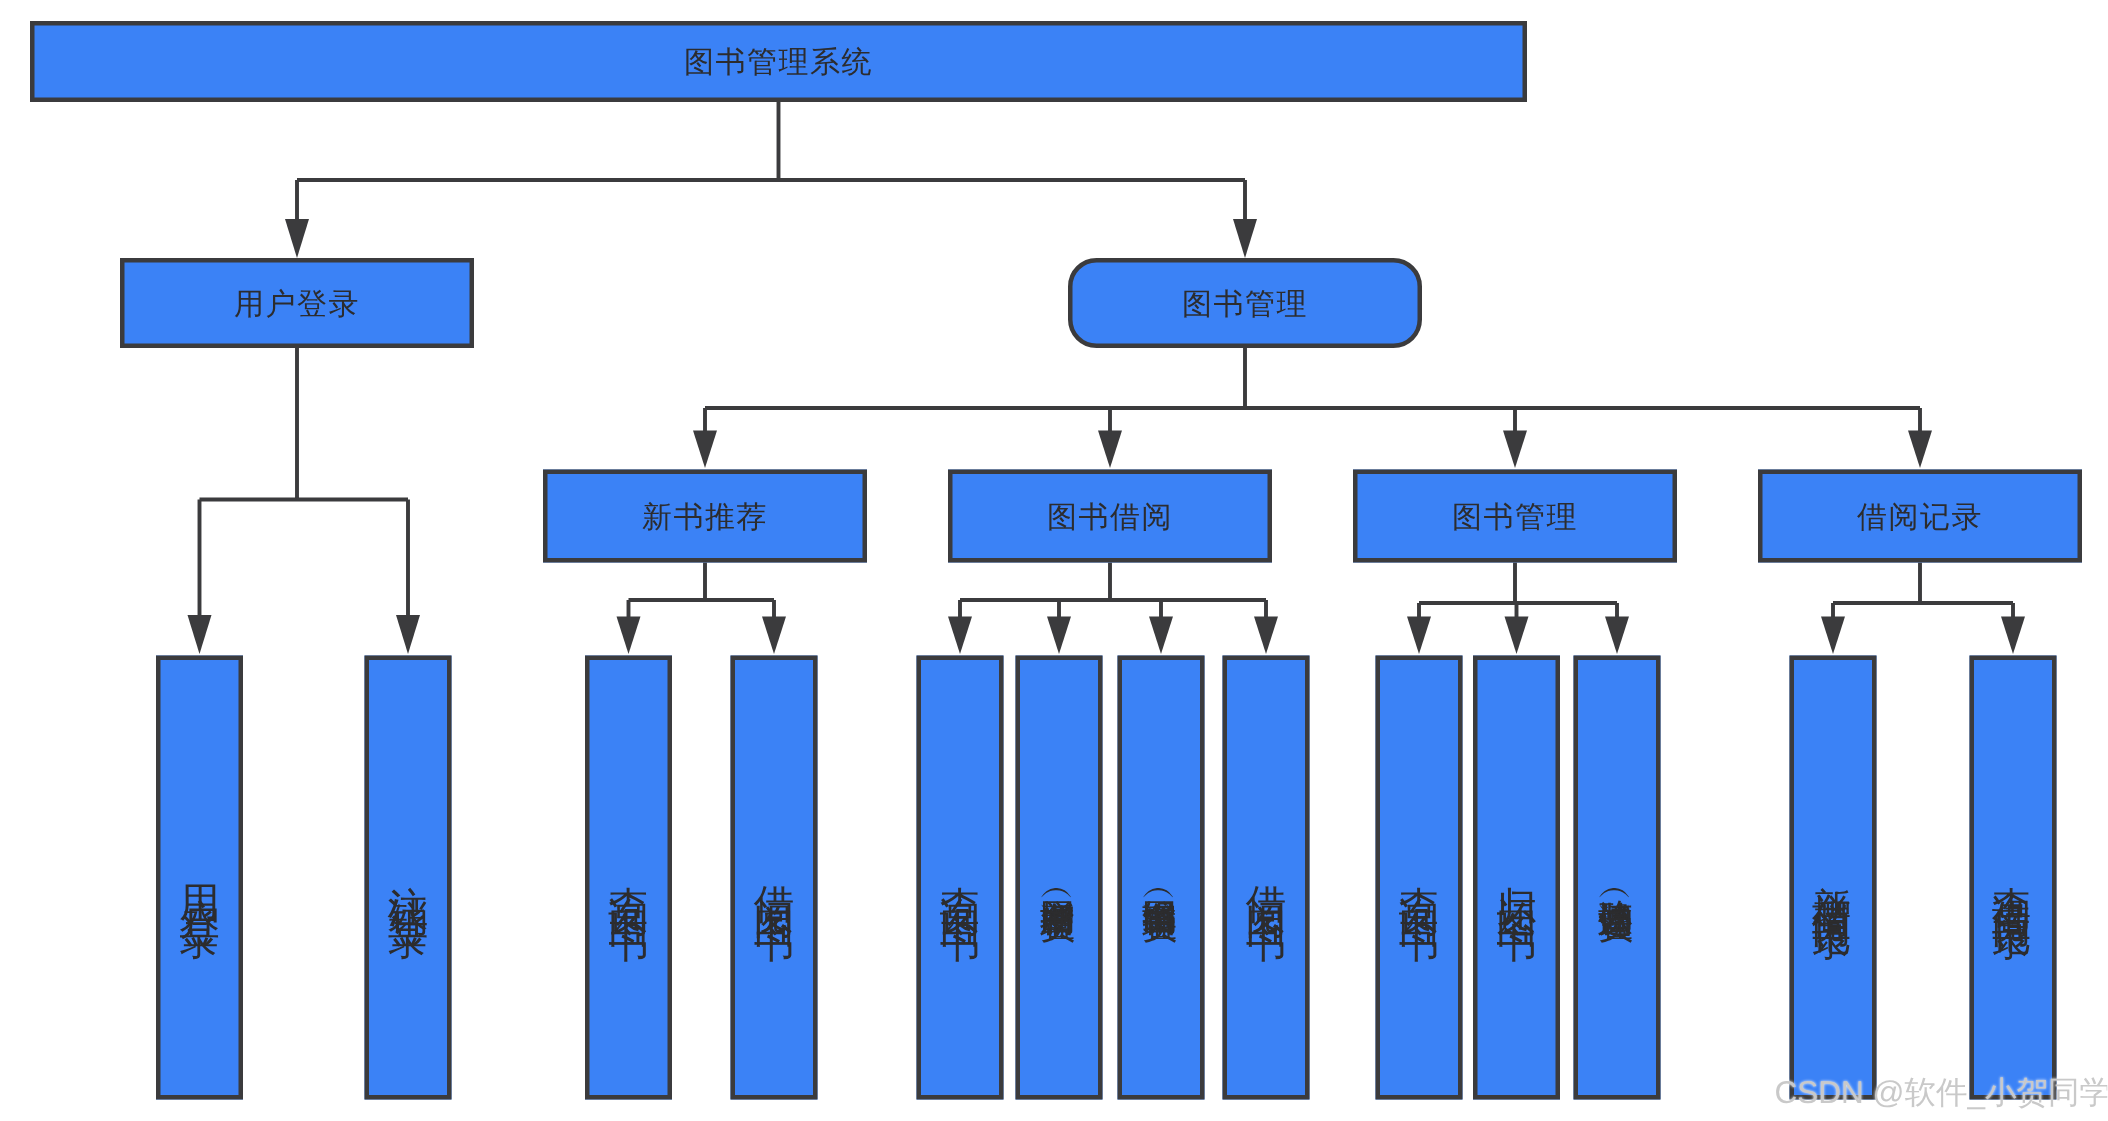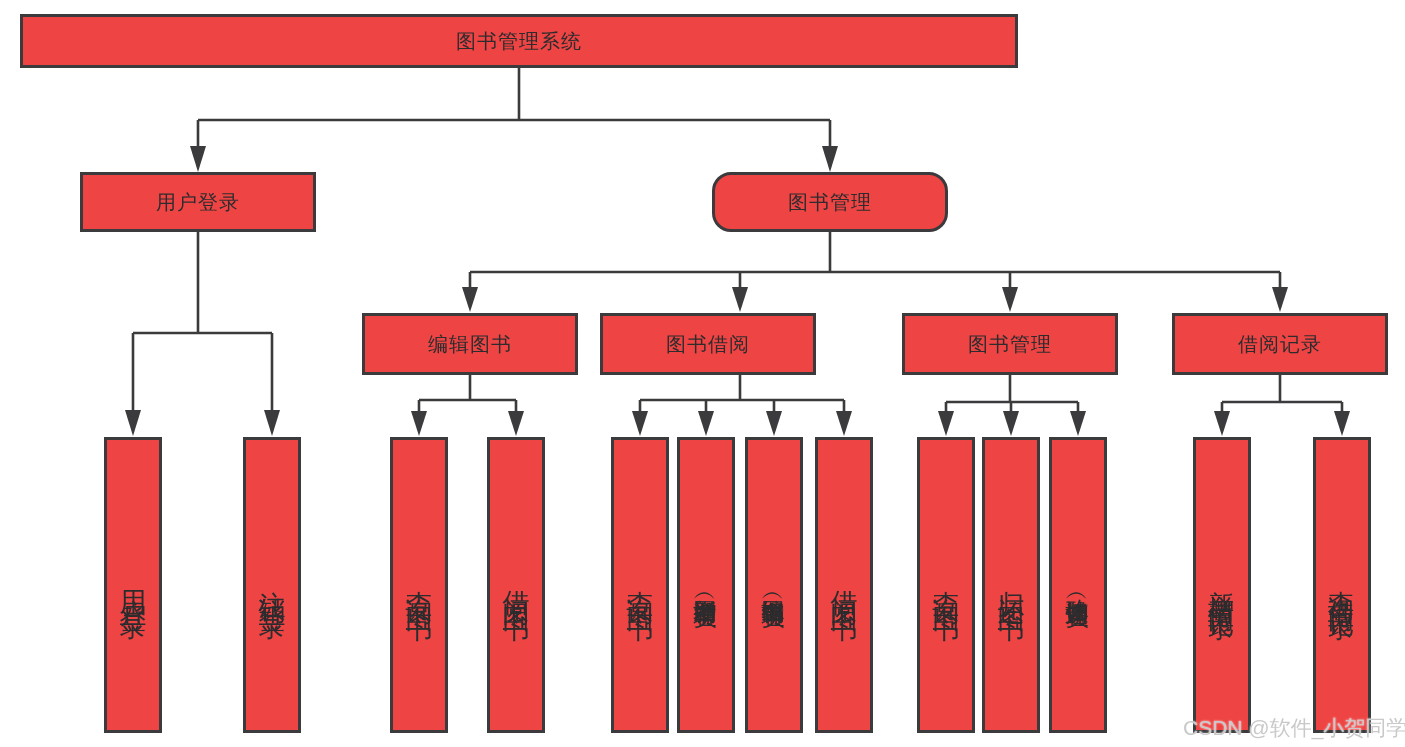--- a/index.html
+++ b/index.html
@@ -18,21 +18,21 @@
   .wires {
     position: absolute;
     left: 0;
     top: 0;
     z-index: 1;
   }
   .node {
     position: absolute;
     box-sizing: border-box;
     border: 3px solid #3b3b3d;
-    background: #ef4444;
+    background: #3b82f6;
     display: flex;
     align-items: center;
     justify-content: center;
     color: #2c2c2e;
     z-index: 2;
   }
   .hbox { font-size: 20px; letter-spacing: 1px; }
   .root  { left: 20px;  top: 14px;  width: 998px; height: 54px; }
   .l2    { top: 172px; width: 236px; height: 60px; }
   .l3    { top: 313px; width: 216px; height: 62px; }
@@ -106,23 +106,23 @@
   </div>
 
   <div class="node hbox l2" style="left:80px;">
     <span>用户登录</span>
   </div>
   <div class="node hbox l2" style="left:712px;border-radius:19px;">
     <span>图书管理</span>
   </div>
 
   <div class="node hbox l3" style="left:362px;">
-    <span>编辑图书</span>
+    <span>新书推荐</span>
   </div>
-  <div class="node hbox l3" style="left:600px;">
+  <div class="node hbox l3" style="left:632px;">
     <span>图书借阅</span>
   </div>
   <div class="node hbox l3" style="left:902px;">
     <span>图书管理</span>
   </div>
   <div class="node hbox l3" style="left:1172px;">
     <span>借阅记录</span>
   </div>
 
   <div class="node leaf" style="left:104px;">

